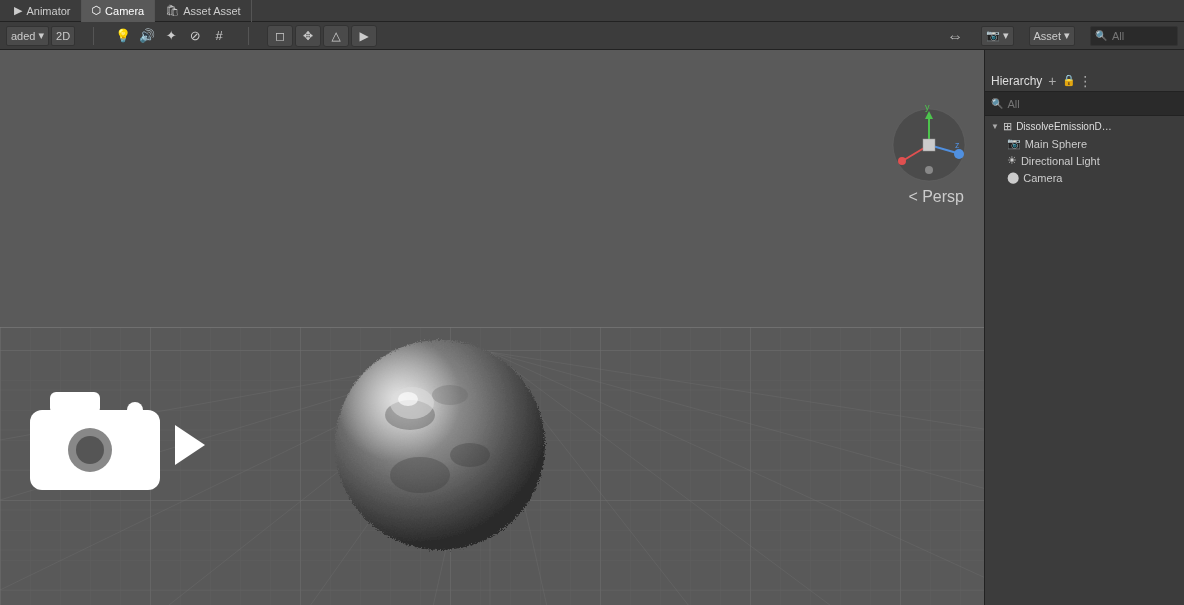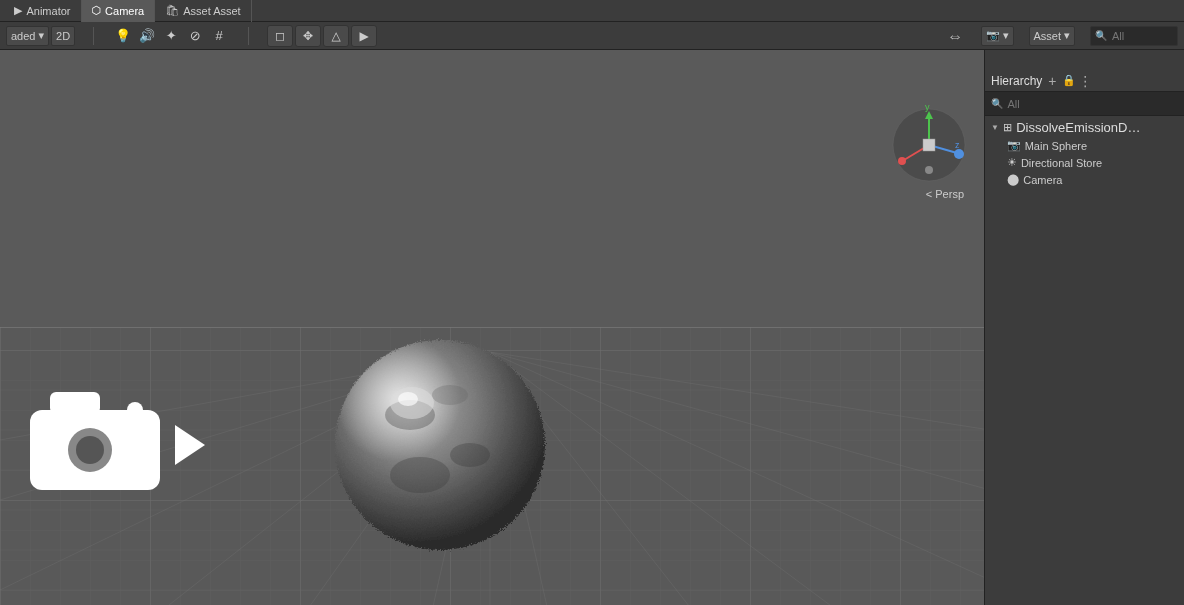--- a/index.html
+++ b/index.html
@@ -136,21 +136,21 @@
       width: 80px;
       height: 80px;
       z-index: 10;
     }
 
     
     .persp-label {
       position: absolute;
       top: 138px;
       right: 20px;
-      font-size: 11px;
+      font-size: 16px;
       color: #ccc;
       z-index: 10;
     }
 
     
     .camera-icon-container {
       position: absolute;
       left: 20px;
       top: 320px;
       z-index: 5;
@@ -443,31 +443,31 @@
     <div class="hierarchy-search">
       <span style="color:#888;font-size:10px;">🔍</span>
       <input type="text" style="background: none; border: none; color: rgb(204, 204, 204); font-size: 11px; outline: none; flex: 1 1 0%;" placeholder="All">
     </div>
 
     <div class="hierarchy-content">
 
       <div class="hierarchy-scene-root">
         <span style="font-size:8px;color:#aaa;">▼</span>
         <span style="font-size:11px;">⊞</span>
-        <span style="font-size:13px;color:#ddd;overflow:hidden;text-overflow:ellipsis;white-space:nowrap;">DissolveEmissionD…</span>
+        <span style="font-size:10px;color:#ddd;overflow:hidden;text-overflow:ellipsis;white-space:nowrap;">DissolveEmissionD…</span>
       </div>
 
       <div class="hierarchy-item">
         <span style="font-size:11px;">📷</span>
         <span>Main Sphere</span>
       </div>
 
       <div class="hierarchy-item">
         <span style="font-size:11px;">☀</span>
-        <span>Directional Store</span>
+        <span>Directional Light</span>
       </div>
 
       <div class="hierarchy-item">
         <span style="font-size:11px;">⬤</span>
         <span>Camera</span>
       </div>
     </div>
   </div>
 
 </div>

